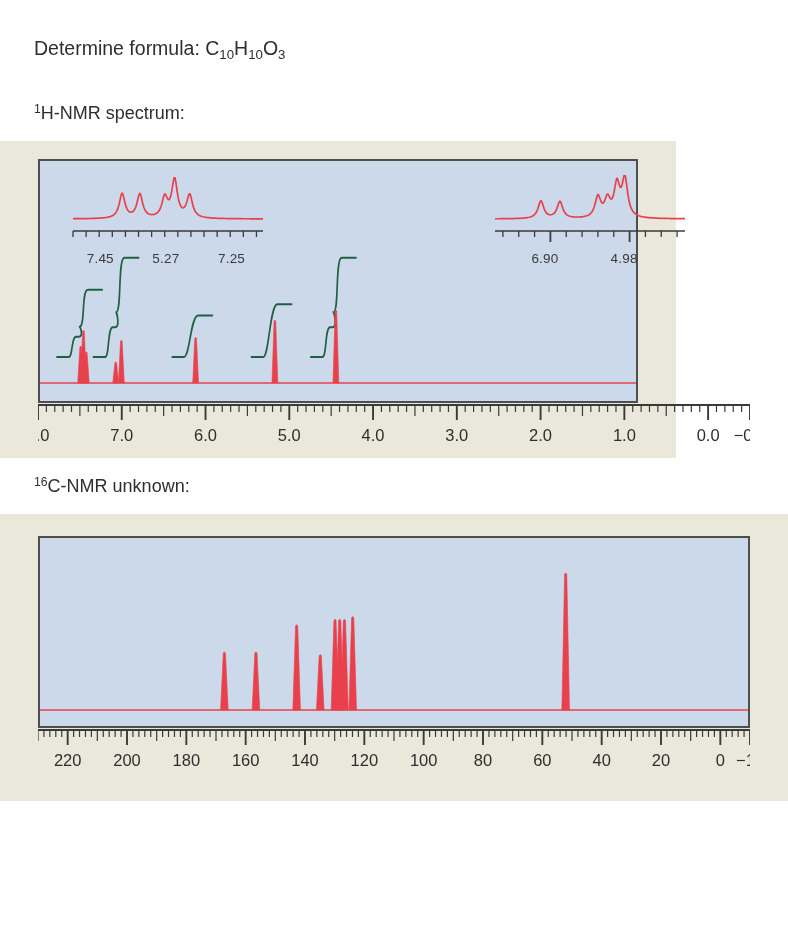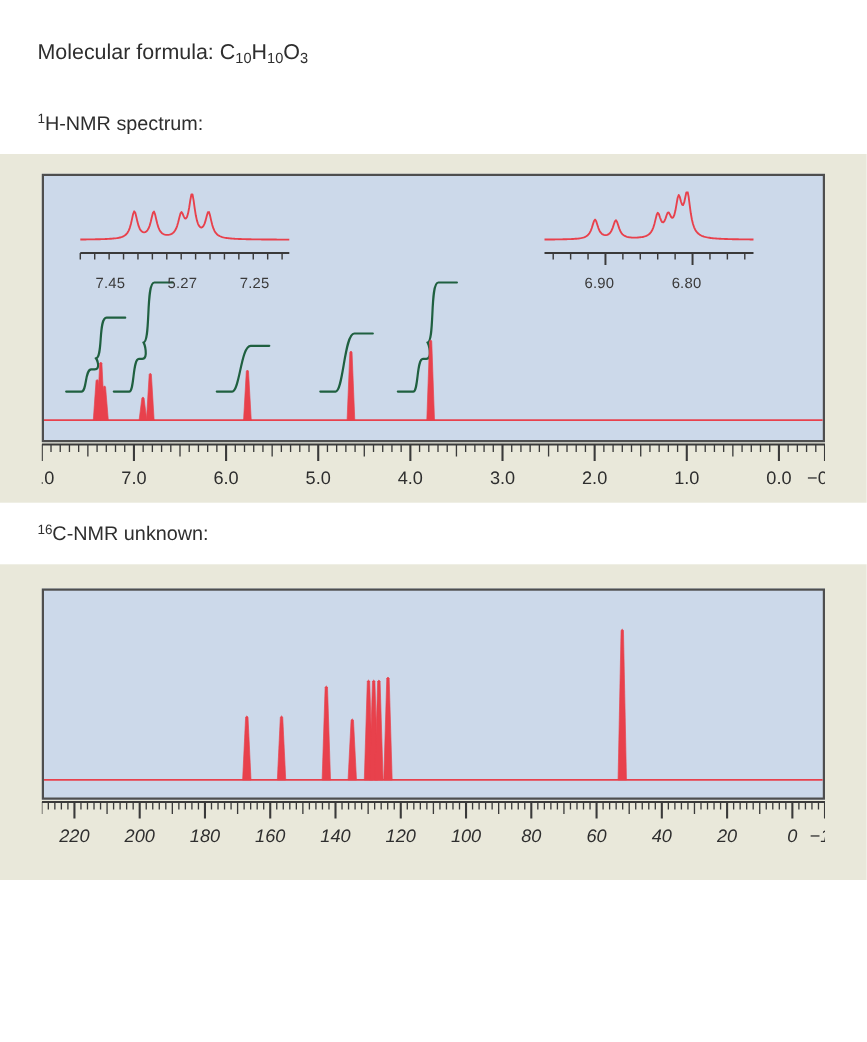--- a/index.html
+++ b/index.html
@@ -39,30 +39,29 @@
   sup { font-size: 0.68em; vertical-align: 0.52em; }
 
   
   .panel {
     background: #e9e8da;
     position: relative;
     box-sizing: border-box;
   }
   #h-nmr-panel {
     margin: 10px 0 0 0;
-    width: 788px;
+    width: 676px;
     height: 317px;
     padding: 18px 38px 0 38px;
   }
   #c-nmr-panel {
     margin: 10px 0 0 0;
     width: 788px;
     height: 287px;
     padding: 22px 38px 16px 38px;
-    font-style: italic;
   }
   .plot-area {
     position: relative;
     border: 2px solid #4e4e4e;
     background: #ccd9ea;
     box-sizing: border-box;
     width: 100%;
   }
   #h-plot { height: 244px; }
   #c-plot { height: 192px; }
@@ -86,21 +85,21 @@
     color: #3a3a3a;
     letter-spacing: 0.2px;
   }
 </style>
 </head>
 <body>
 
 <div class="prompt-block">
 
   <div class="formula-line">
-    <span>Molecular formula:</span>
+    <span>Determine formula:</span>
     <span>
       <span>C</span><sub>10</sub><span>H</span><sub>10</sub><span>O</span><sub>3</sub>
     </span>
   </div>
 
   <div class="spectrum-label" style="margin-top:18px">
     <sup>1</sup><span>H-NMR spectrum:</span>
   </div>
 </div>
 
@@ -162,21 +161,21 @@
           <line x1="107.91666666663592" y1="56" x2="107.91666666663592" y2="62" stroke="#3a3a3a" stroke-width="1.3"></line>
           <line x1="92.08333333330219" y1="56" x2="92.08333333330219" y2="62" stroke="#3a3a3a" stroke-width="1.3"></line>
           <line x1="76.24999999996844" y1="56" x2="76.24999999996844" y2="62" stroke="#3a3a3a" stroke-width="1.3"></line>
           <line x1="60.416666666634704" y1="56" x2="60.416666666634704" y2="67" stroke="#3a3a3a" stroke-width="1.8"></line>
           <line x1="44.58333333330096" y1="56" x2="44.58333333330096" y2="62" stroke="#3a3a3a" stroke-width="1.3"></line>
           <line x1="28.749999999967216" y1="56" x2="28.749999999967216" y2="62" stroke="#3a3a3a" stroke-width="1.3"></line>
           <line x1="12.916666666633473" y1="56" x2="12.916666666633473" y2="62" stroke="#3a3a3a" stroke-width="1.3"></line>
         </svg>
       <div id="inset-right-labels">
           <div class="inset-label" style="left: 41.4167px; top: 76px; text-align: right;">6.90</div>
-          <div class="inset-label" style="left: 120.583px; top: 76px;">6.80</div>
+          <div class="inset-label" style="left: 120.583px; top: 76px;">4.98</div>
         </div>
     </div>
   </div>
   <div class="axis-strip">
     <svg class="axis-svg" id="h-axis-svg" width="712" height="50" viewBox="0 0 712 50">
         <line x1="0" y1="2" x2="712" y2="2" stroke="#3a3a3a" stroke-width="1.8"></line>
         <line x1="712" y1="2" x2="712" y2="17" stroke="#3a3a3a" stroke-width="1.9"></line>
         <line x1="703.6235294117647" y1="2" x2="703.6235294117647" y2="9" stroke="#3a3a3a" stroke-width="1.2"></line>
         <line x1="695.2470588235294" y1="2" x2="695.2470588235294" y2="9" stroke="#3a3a3a" stroke-width="1.2"></line>
         <line x1="686.870588235294" y1="2" x2="686.870588235294" y2="9" stroke="#3a3a3a" stroke-width="1.2"></line>

